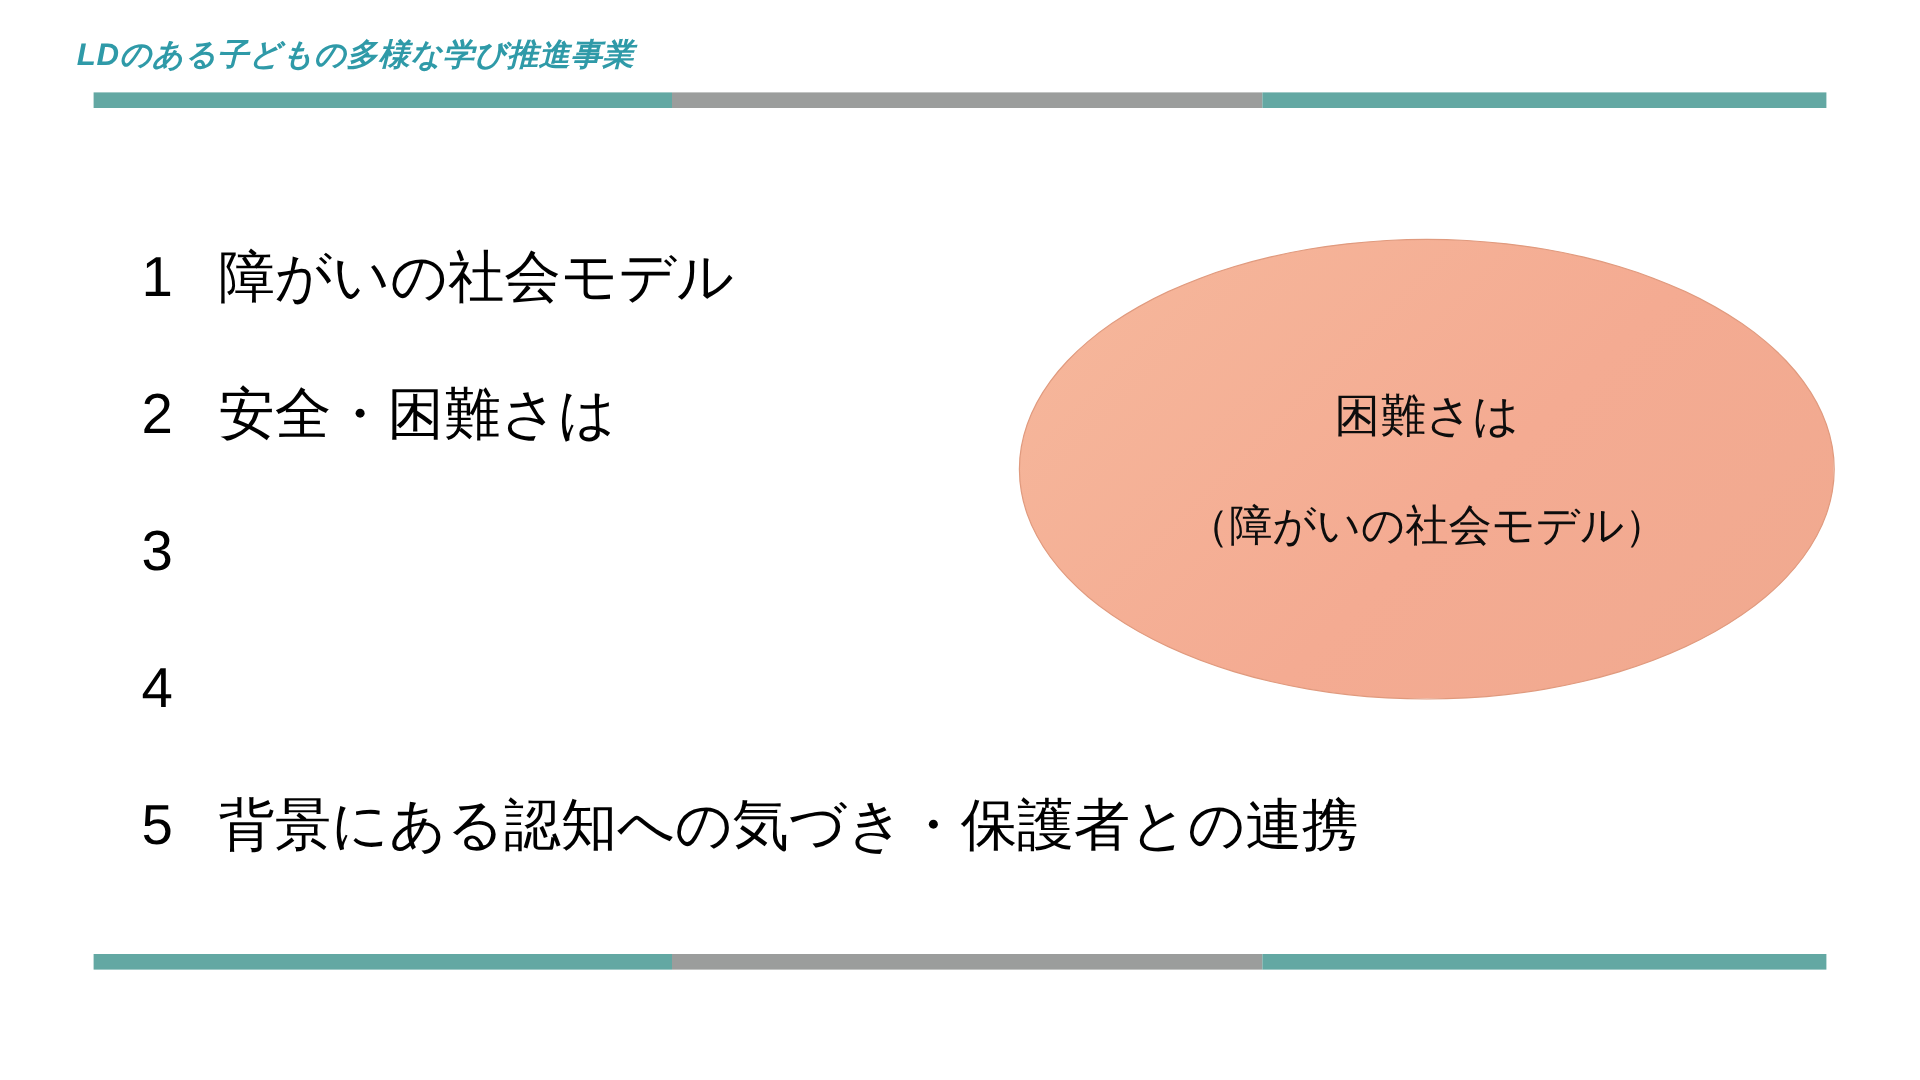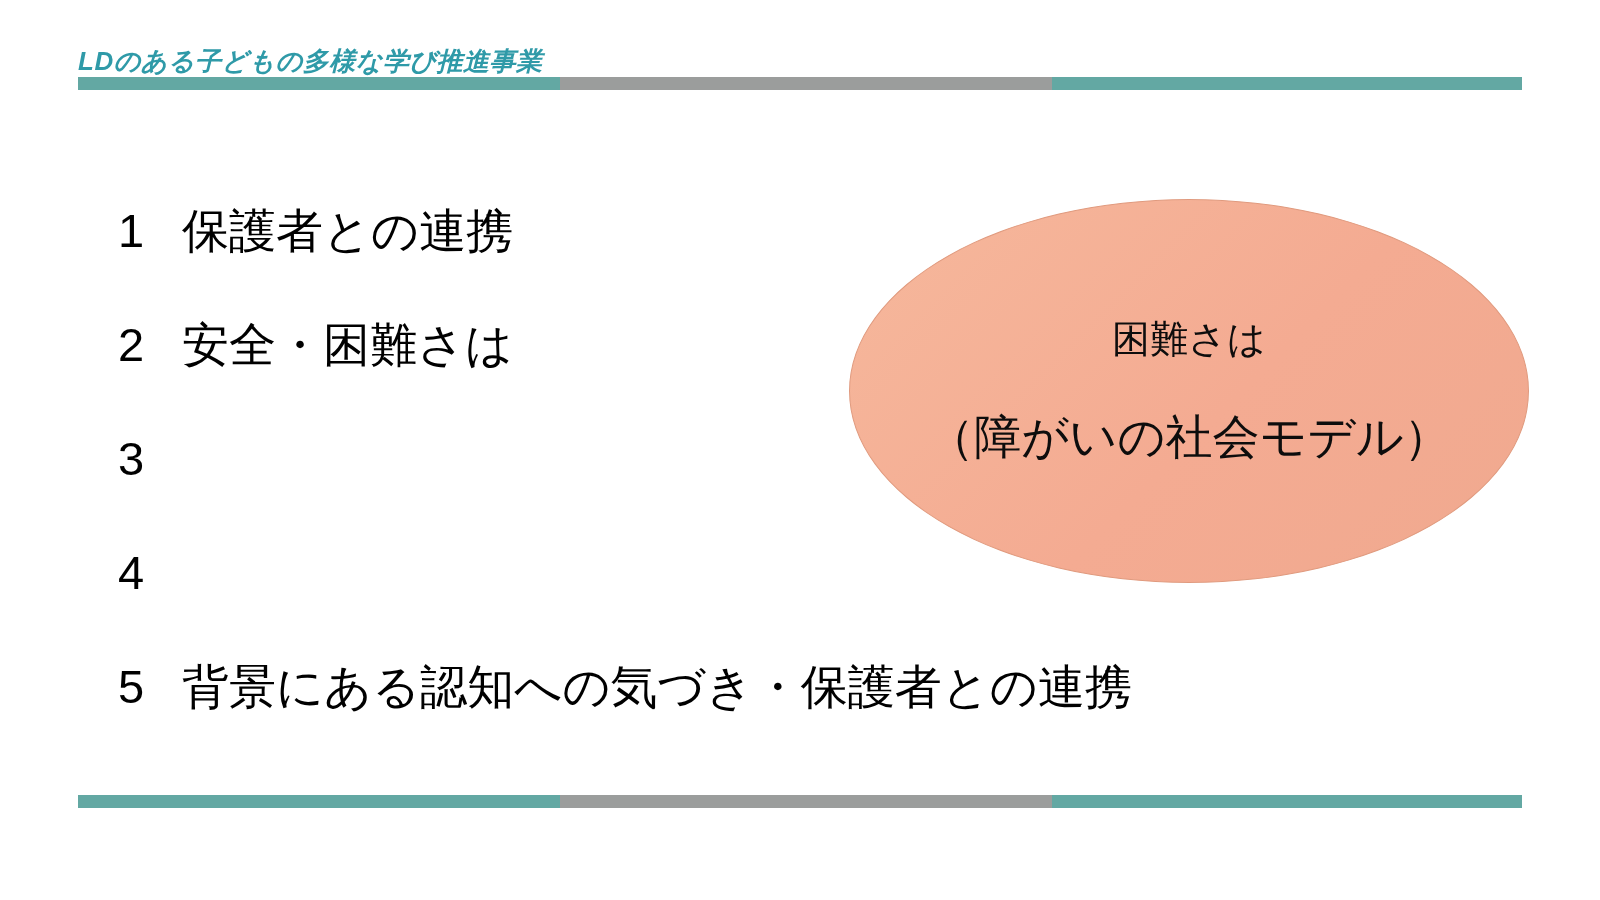--- a/index.html
+++ b/index.html
@@ -17,30 +17,29 @@
   .slide {
     position: relative;
     width: 1600px;
     height: 900px;
     background: #ffffff;
   }
 
   
   .header-kicker {
     position: absolute;
-    left: 78px;
+    left: 64px;
     top: 28px;
     font-size: 26px;
     font-style: italic;
     font-weight: 700;
     letter-spacing: 0.5px;
     color: #2f9aa8;
     white-space: nowrap;
     font-family: "Liberation Sans", "DejaVu Sans", sans-serif;
-    margin-top: 16px;
   }
 
   
   .rule {
     position: absolute;
     left: 78px;
     width: 1444px;
     height: 13px;
     display: flex;
   }
@@ -108,21 +107,21 @@
     text-align: center;
     font-size: 38px;
     line-height: 1.42;
     color: #0d0d0d;
     font-family: "Liberation Serif", "DejaVu Serif", serif;
     white-space: nowrap;
   }
   .callout-sub {
     margin-top: 40px;
     text-align: right;
-    font-size: 47px;
+    font-size: 36px;
     line-height: 1.3;
     color: #0d0d0d;
     font-family: "Liberation Serif", "DejaVu Serif", serif;
     white-space: nowrap;
   }
 </style>
 </head>
 <body>
 
 <div class="slide">
@@ -133,21 +132,21 @@
     <div class="rule-seg-left"></div>
     <div class="rule-seg-mid"></div>
     <div class="rule-seg-right"></div>
   </div>
 
 
   <div class="point-list">
 
     <div class="point-row">
       <span class="point-num">1</span>
-      <span class="point-text">保護者との連携</span>
+      <span class="point-text">障がいの社会モデル</span>
     </div>
 
     <div class="point-row">
       <span class="point-num">2</span>
       <span class="point-text">安全・困難さは</span>
     </div>
 
     <div class="point-row">
       <span class="point-num">3</span>
     </div>

